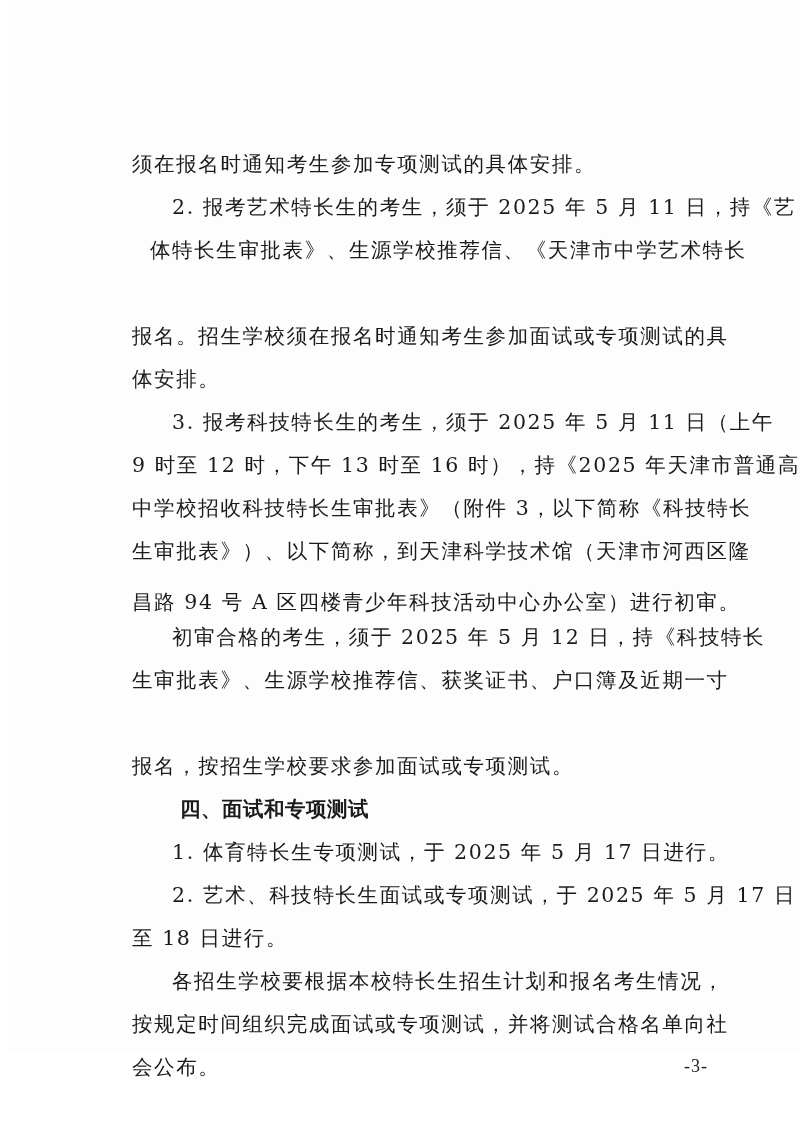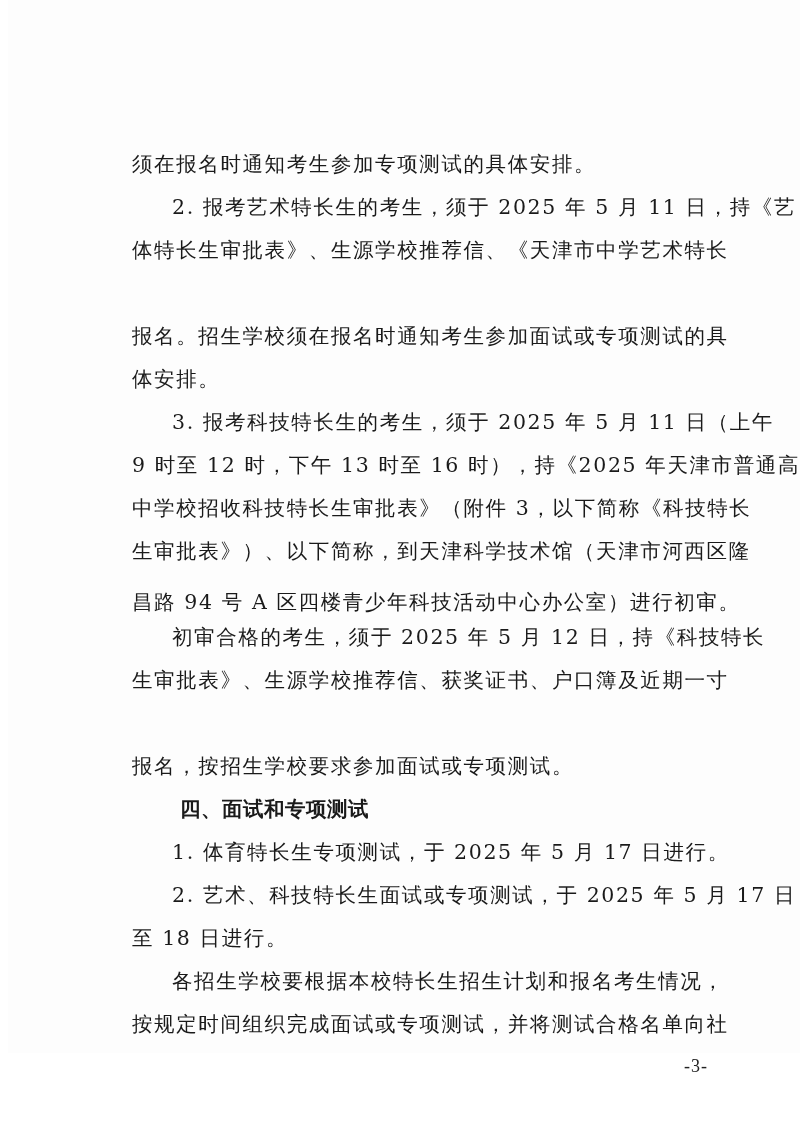--- a/index.html
+++ b/index.html
@@ -48,36 +48,37 @@
     }
   </style>
 </head>
 <body>
 
 <div class="page">
 
   <div class="line" style="top:152px;">须在报名时通知考生参加专项测试的具体安排。</div>
 
   <div class="line indent" style="top:195px;">2. 报考艺术特长生的考生，须于 2025 年 5 月 11 日，持《艺</div>
-  <div class="line" style="top:238px;">体特长生审批表》、生源学校推荐信、《天津市中学艺术特长</div>
+  <div class="line" style="top:238px;margin-left:18px;">体特长生审批表》、生源学校推荐信、《天津市中学艺术特长</div>
   <div class="line" style="top:367px;">体安排。</div>
   <div class="line" style="top:324px;">报名。招生学校须在报名时通知考生参加面试或专项测试的具</div>
 
   <div class="line indent" style="top:410px;">3. 报考科技特长生的考生，须于 2025 年 5 月 11 日（上午</div>
   <div class="line" style="top:453px;">9 时至 12 时，下午 13 时至 16 时），持《2025 年天津市普通高</div>
   <div class="line" style="top:496px;text-align:center;">中学校招收科技特长生审批表》（附件 3，以下简称《科技特长</div>
   <div class="line" style="top:539px;">生审批表》）、以下简称，到天津科学技术馆（天津市河西区隆</div>
   <div class="line" style="top:582px;margin-top:8px;">昌路 94 号 A 区四楼青少年科技活动中心办公室）进行初审。</div>
 
   <div class="line indent" style="top:625px;">初审合格的考生，须于 2025 年 5 月 12 日，持《科技特长</div>
   <div class="line" style="top:668px;">生审批表》、生源学校推荐信、获奖证书、户口簿及近期一寸</div>
   <div class="line" style="top:754px;">报名，按招生学校要求参加面试或专项测试。</div>
 
   <div class="line indent heading" style="top:797px;">四、面试和专项测试</div>
 
   <div class="line indent" style="top:840px;">1. 体育特长生专项测试，于 2025 年 5 月 17 日进行。</div>
   <div class="line indent" style="top:883px;">2. 艺术、科技特长生面试或专项测试，于 2025 年 5 月 17 日</div>
   <div class="line" style="top:926px;">至 18 日进行。</div>
   <div class="line indent" style="top:969px;">各招生学校要根据本校特长生招生计划和报名考生情况，</div>
   <div class="line" style="top:1012px;">按规定时间组织完成面试或专项测试，并将测试合格名单向社</div>
+  <div class="line" style="top:1055px;">会公布。</div>
 
   <div class="page-number">-3-</div>
 </div>
 
 </body></html>

